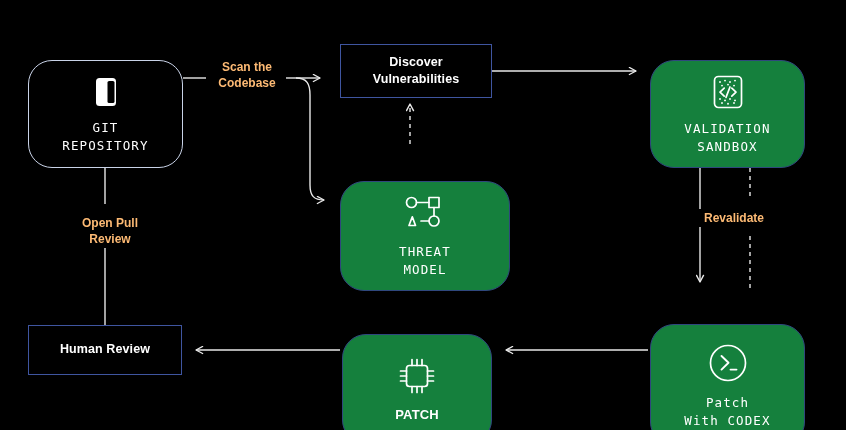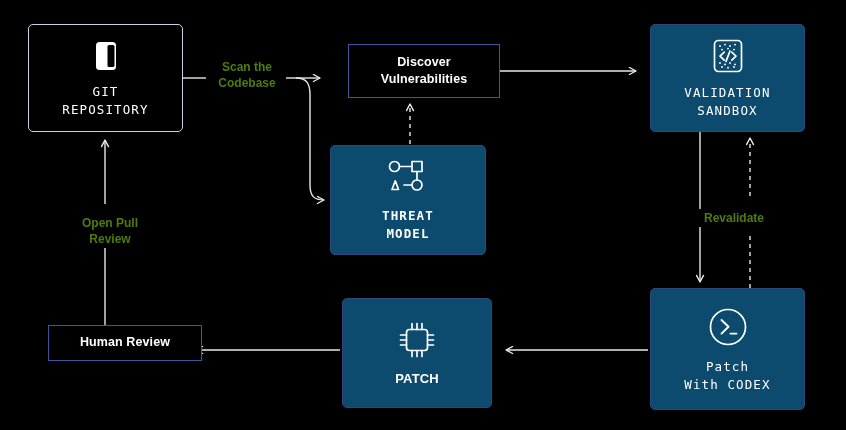--- a/index.html
+++ b/index.html
@@ -27,36 +27,36 @@
   .node {
     position: absolute;
     box-sizing: border-box;
     display: flex;
     flex-direction: column;
     align-items: center;
     justify-content: center;
   }
   
   .node-round {
-    border-radius: 5px;
+    border-radius: 24px;
+    margin-top: 36px;
   }
   .node-filled {
-    background: #0c4a6e;
+    background: #15803d;
     border: 1px solid #2f477d;
   }
   .node-outline {
     background: #000000;
     border: 1.3px solid #c9d3e8;
   }
   
   .node-rect {
     background: #000000;
     border: 1.4px solid #3f55a0;
     border-radius: 0;
-    margin-left: 8px;
   }
   .node-icon {
     display: block;
     margin-bottom: 9px;
     line-height: 0;
   }
   .node-label {
     color: #ffffff;
     text-align: center;
     white-space: pre-line;
@@ -77,21 +77,21 @@
   .label-sans-rect {
     font-family: "Liberation Sans", sans-serif;
     font-size: 12.5px;
     font-weight: 700;
     line-height: 1.38;
     letter-spacing: 0.1px;
   }
   
   .edge-label {
     position: absolute;
-    color: #4d7c0f;
+    color: #fdba74;
     font-family: "Liberation Sans", sans-serif;
     font-size: 12px;
     font-weight: 600;
     line-height: 1.35;
     text-align: center;
     white-space: pre-line;
     background: #000000;
     padding: 1px 5px;
   }
 </style>
@@ -169,39 +169,39 @@
         </g>
         <path d="M15.2,15.2 L11,19.2 L15.2,23.2" fill="none" stroke="#ffffff" stroke-width="1.7" stroke-linecap="round" stroke-linejoin="round"></path>
         <path d="M22.8,15.2 L27,19.2 L22.8,23.2" fill="none" stroke="#ffffff" stroke-width="1.7" stroke-linecap="round" stroke-linejoin="round"></path>
         <path d="M21,14 L17,24.4" fill="none" stroke="#ffffff" stroke-width="1.7" stroke-linecap="round"></path>
       </svg>
     </span>
     <span class="node-label label-mono">VALIDATION
 SANDBOX</span>
   </div>
 
-  <div class="node node-round node-filled" style="left:330px; top:145px; width:156px; height:110px;font-weight:bold;">
+  <div class="node node-round node-filled" style="left:340px; top:145px; width:170px; height:110px;">
     <span class="node-icon">
       <svg width="44" height="40" viewBox="0 0 44 40">
         <g fill="none" stroke="#ffffff" stroke-width="1.7" stroke-linecap="round" stroke-linejoin="round">
           <circle cx="8.5" cy="8.5" r="5"></circle>
           <rect x="26" y="3.5" width="10" height="10"></rect>
           <path d="M13.5,8.5 L26,8.5"></path>
           <path d="M31,13.5 L31,22"></path>
           <circle cx="31" cy="27" r="5"></circle>
           <path d="M18,27 L26,27"></path>
           <path d="M12.5,31.5 L6,31.5 L9.3,22.8 Z"></path>
         </g>
       </svg>
     </span>
     <span class="node-label label-mono">THREAT
 MODEL</span>
   </div>
 
-  <div class="node node-rect" style="left:40px; top:325px; width:154px; height:36px;">
+  <div class="node node-rect" style="left:28px; top:325px; width:154px; height:50px;">
     <span class="node-label label-sans-rect">Human Review</span>
   </div>
 
   <div class="node node-round node-filled" style="left:342px; top:298px; width:150px; height:110px;">
     <span class="node-icon">
       <svg width="42" height="42" viewBox="0 0 42 42">
         <g fill="none" stroke="#ffffff" stroke-width="1.7" stroke-linecap="round" stroke-linejoin="round">
           <rect x="10.5" y="10.5" width="21" height="21" rx="3"></rect>
           <path d="M16,10.5 L16,4.5"></path>
             <path d="M21,10.5 L21,4.5"></path>

